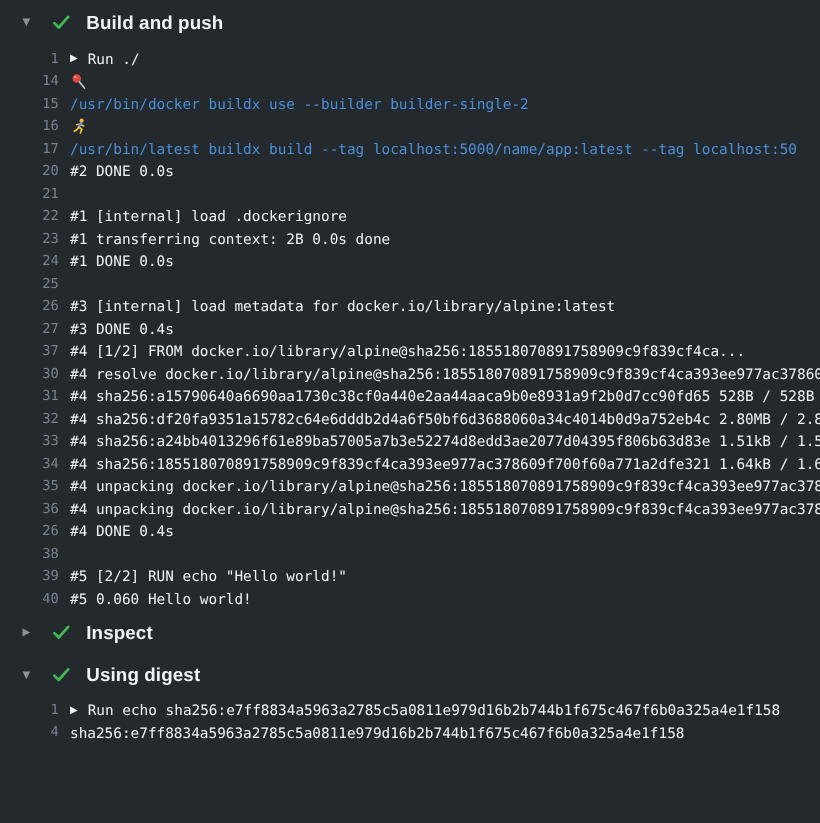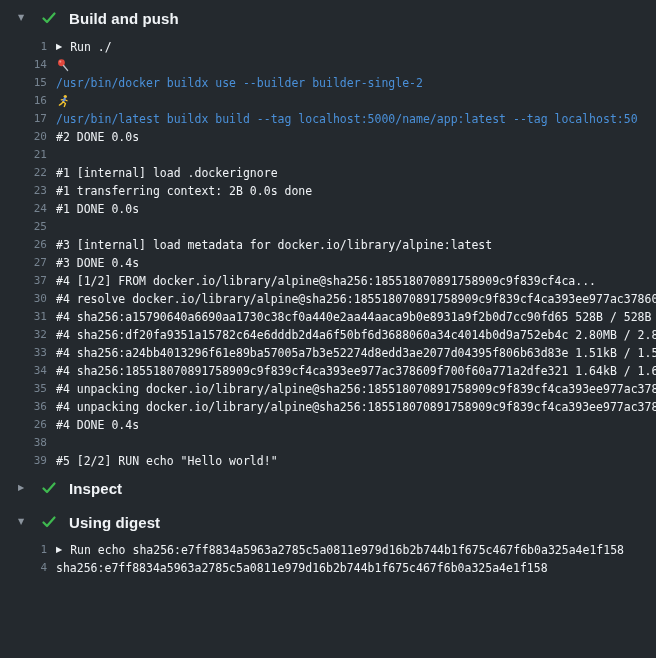--- a/index.html
+++ b/index.html
@@ -93,20 +93,21 @@
         <div class="log-line"><span class="line-num">30</span><span class="line-content"><span class="line-text">#4 resolve docker.io/library/alpine@sha256:185518070891758909c9f839cf4ca393ee977ac378609f700f60a771a2dfe321 done</span></span></div>
         <div class="log-line"><span class="line-num">31</span><span class="line-content"><span class="line-text">#4 sha256:a15790640a6690aa1730c38cf0a440e2aa44aaca9b0e8931a9f2b0d7cc90fd65 528B / 528B done</span></span></div>
         <div class="log-line"><span class="line-num">32</span><span class="line-content"><span class="line-text">#4 sha256:df20fa9351a15782c64e6dddb2d4a6f50bf6d3688060a34c4014b0d9a752eb4c 2.80MB / 2.80MB done</span></span></div>
         <div class="log-line"><span class="line-num">33</span><span class="line-content"><span class="line-text">#4 sha256:a24bb4013296f61e89ba57005a7b3e52274d8edd3ae2077d04395f806b63d83e 1.51kB / 1.51kB done</span></span></div>
         <div class="log-line"><span class="line-num">34</span><span class="line-content"><span class="line-text">#4 sha256:185518070891758909c9f839cf4ca393ee977ac378609f700f60a771a2dfe321 1.64kB / 1.64kB done</span></span></div>
         <div class="log-line"><span class="line-num">35</span><span class="line-content"><span class="line-text">#4 unpacking docker.io/library/alpine@sha256:185518070891758909c9f839cf4ca393ee977ac378609f700f60a771a2dfe321 done</span></span></div>
         <div class="log-line"><span class="line-num">36</span><span class="line-content"><span class="line-text">#4 unpacking docker.io/library/alpine@sha256:185518070891758909c9f839cf4ca393ee977ac378609f700f60a771a2dfe321 done</span></span></div>
         <div class="log-line"><span class="line-num">26</span><span class="line-content"><span class="line-text">#4 DONE 0.4s</span></span></div>
         <div class="log-line"><span class="line-num">38</span><span class="line-content"><span class="line-text"></span></span></div>
         <div class="log-line"><span class="line-num">39</span><span class="line-content"><span class="line-text">#5 [2/2] RUN echo "Hello world!"</span></span></div>
+        <div class="log-line"><span class="line-num">40</span><span class="line-content"><span class="line-text">#5 0.060 Hello world!</span></span></div>
       </div>
   </div>
 
   <div class="section gap-6">
     <div class="section-header">
       <span class="chevron">▶</span>
       <span class="check">
         <svg viewBox="0 0 14 12" width="14" height="12">
             <path d="M1.5 6.5 L5 10 L12.5 1.5" fill="none" stroke="currentColor" stroke-width="2.2" stroke-linecap="round" stroke-linejoin="round"></path>
           </svg>

